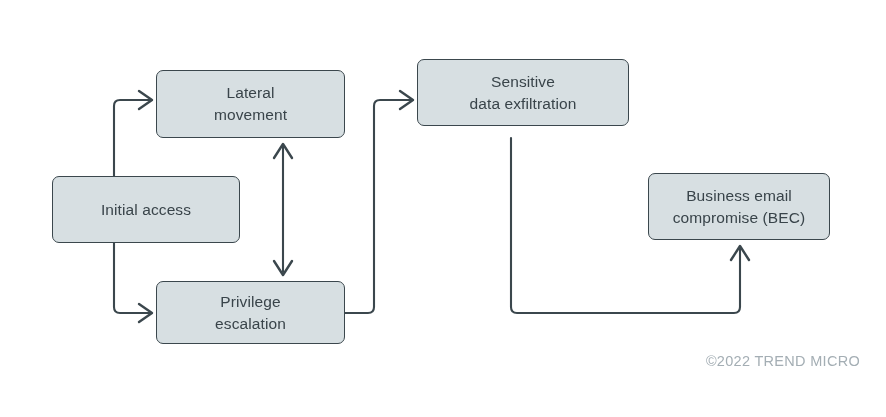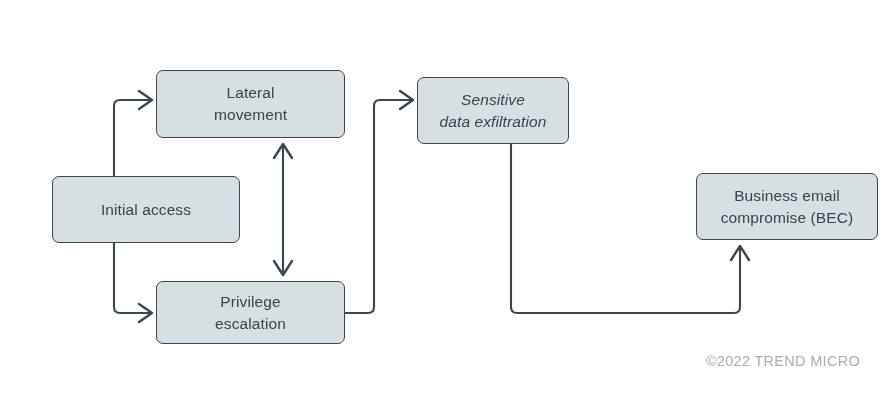--- a/index.html
+++ b/index.html
@@ -101,25 +101,25 @@
   <div class="node-box" style="left:156px; top:70px; width:189px; height:68px;">
     <span class="node-label">Lateral
 movement</span>
   </div>
 
   <div class="node-box" style="left:156px; top:281px; width:189px; height:63px;">
     <span class="node-label">Privilege
 escalation</span>
   </div>
 
-  <div class="node-box" style="left:417px; top:77px; width:152px; height:67px;font-style:italic;">
+  <div class="node-box" style="left:417px; top:59px; width:212px; height:67px;">
     <span class="node-label">Sensitive
 data exfiltration</span>
   </div>
 
-  <div class="node-box" style="left:648px; top:173px; width:182px; height:67px;margin-left:48px;">
+  <div class="node-box" style="left:648px; top:173px; width:182px; height:67px;">
     <span class="node-label">Business email
 compromise (BEC)</span>
   </div>
 
   <div id="copyright-text">©2022 TREND MICRO</div>
 
 </div>
 
 </body></html>

